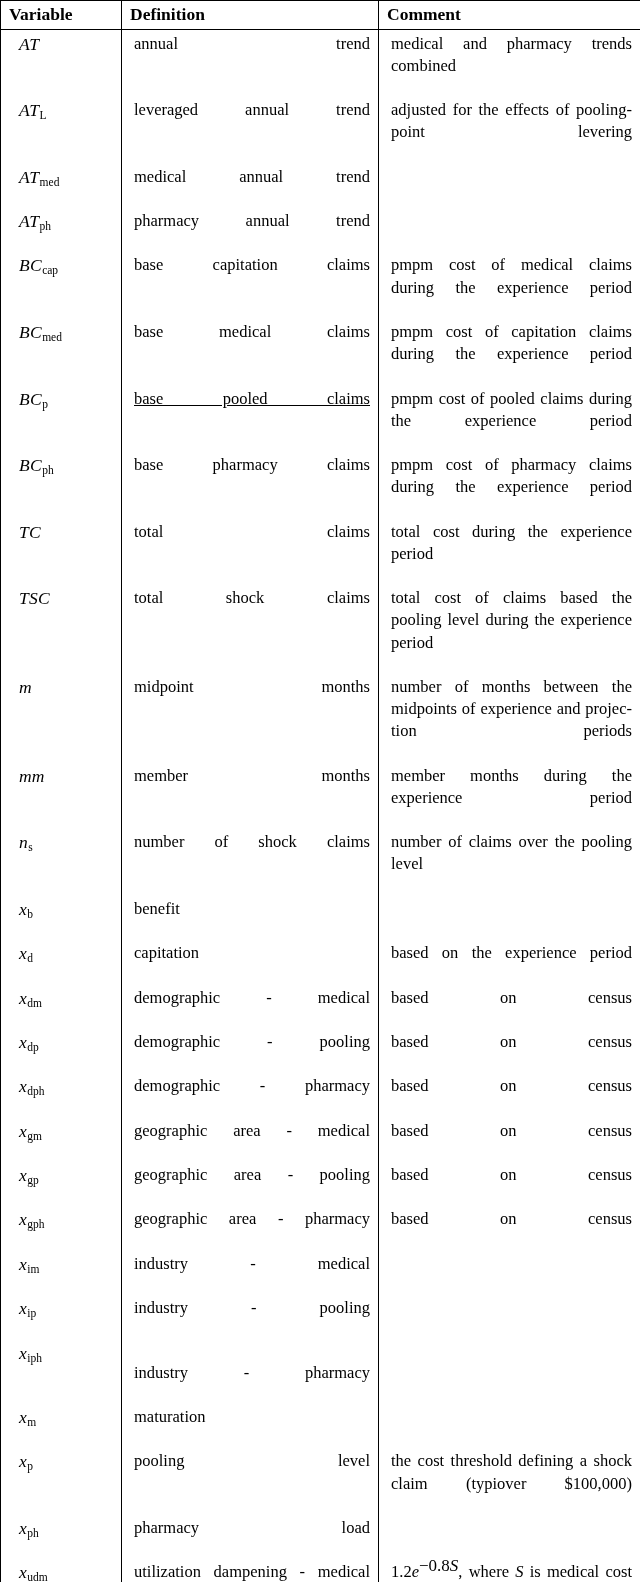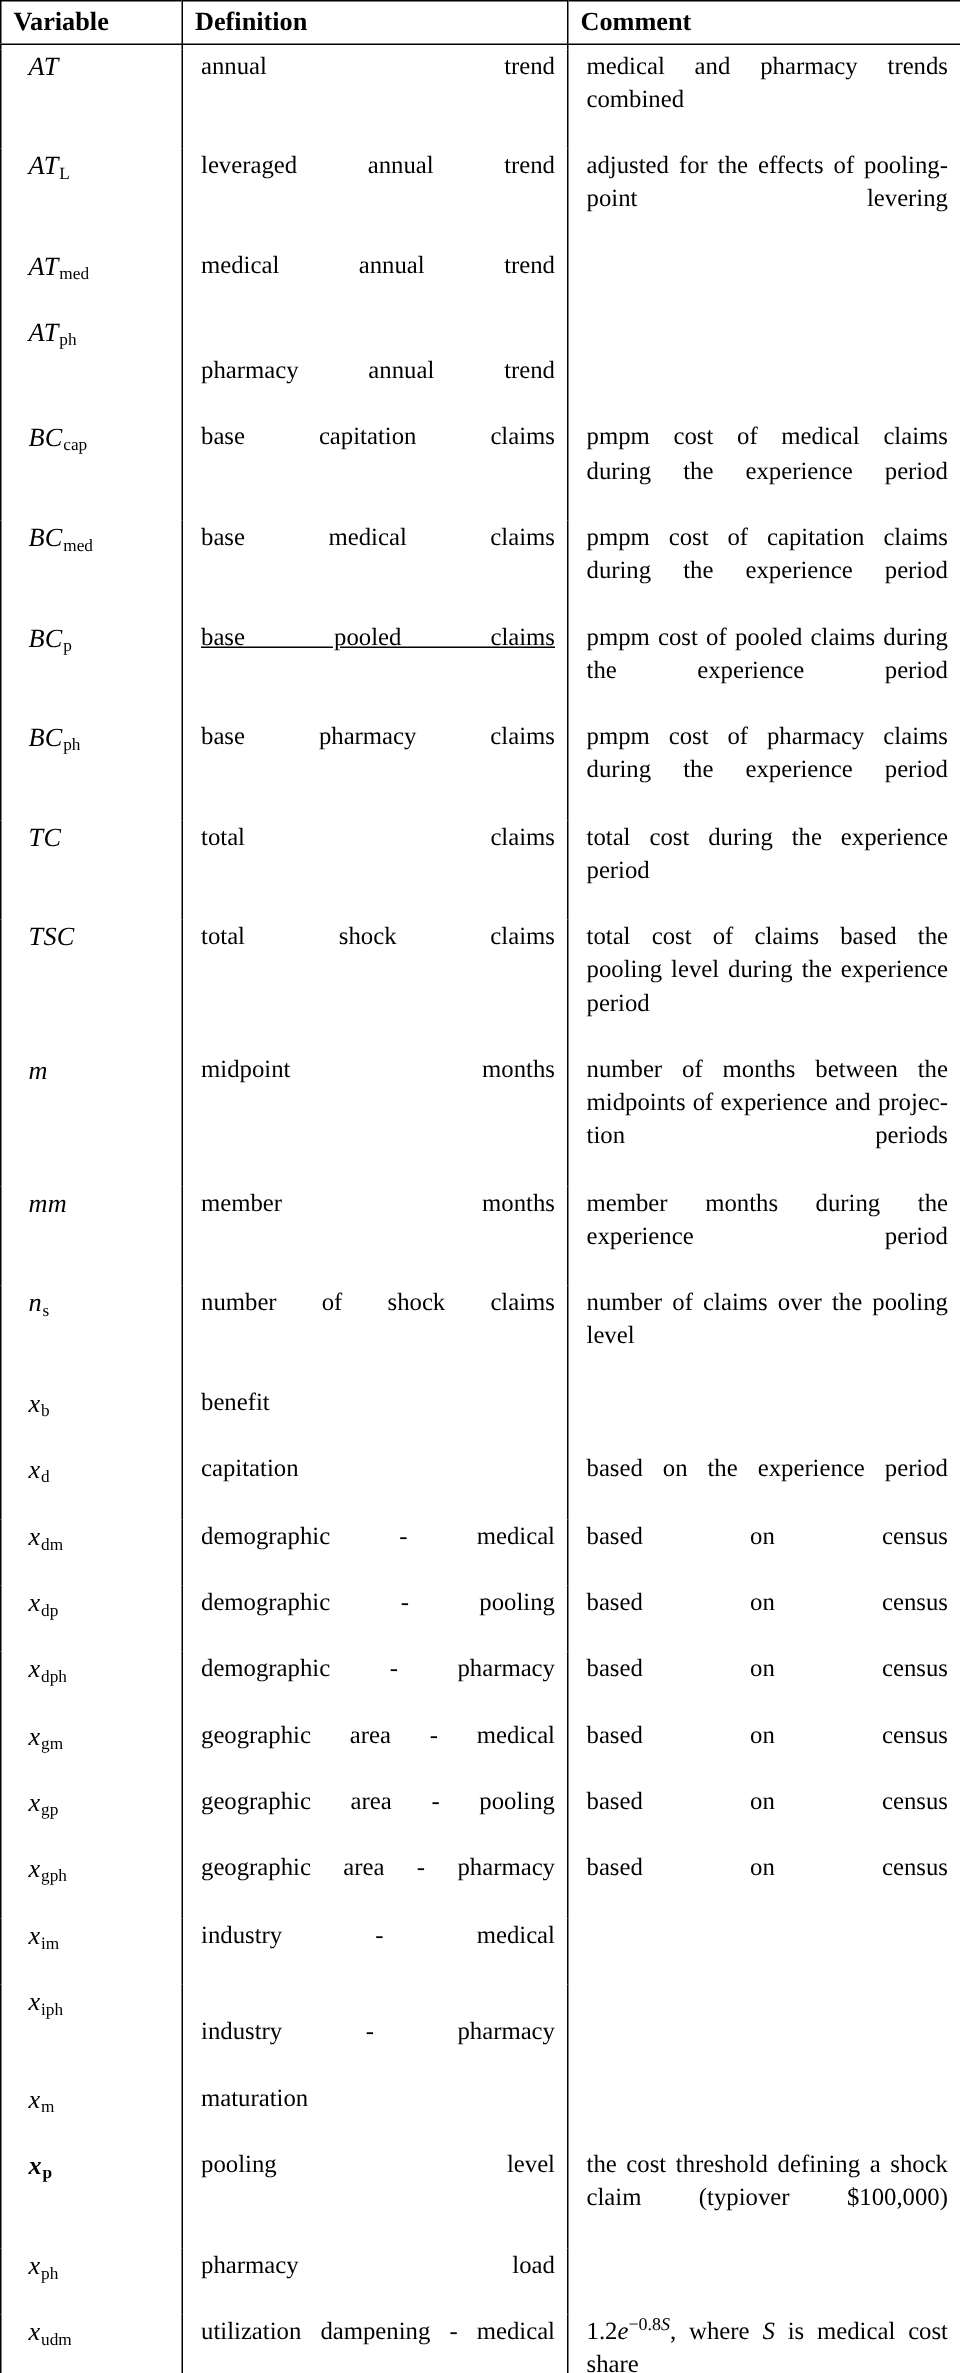--- a/index.html
+++ b/index.html
@@ -117,21 +117,21 @@
     vertical-align: baseline;
     position: relative;
     bottom: -3px;
     padding-left: 0.4px;
   }
   .mathexpr {
     font-family: "Liberation Serif", "DejaVu Serif", serif;
   }
   .mathexpr .it { font-style: italic; }
   .mathexpr sup {
-    font-size: 12px;
+    font-size: 17px;
     vertical-align: baseline;
     position: relative;
     bottom: 6px;
   }
 </style>
 </head>
 <body>
 
 <div class="table-wrap">
   <table class="vartable">
@@ -184,21 +184,21 @@
           </td>
           <td class="cell col-com">
             <div class="row-body" style="padding-top: 0px; padding-bottom: 0px;"></div>
           </td>
         </tr>
         <tr>
           <td class="cell col-var">
             <div class="row-body" style="padding-top: 0px; padding-bottom: 0px;"><span class="mathvar">AT<sub>ph</sub></span></div>
           </td>
           <td class="cell col-def">
-            <div class="row-body" style="padding-top: 0px; padding-bottom: 0px; margin-top: 26px;">pharmacy annual trend</div>
+            <div class="row-body" style="padding-top: 0px; padding-bottom: 0px;">pharmacy annual trend</div>
           </td>
           <td class="cell col-com">
             <div class="row-body" style="padding-top: 0px; padding-bottom: 0px;"></div>
           </td>
         </tr>
         <tr>
           <td class="cell col-var">
             <div class="row-body" style="padding-top: 0px; padding-bottom: 0px;"><span class="mathvar">BC<sub>cap</sub></span></div>
           </td>
           <td class="cell col-def">
@@ -390,20 +390,31 @@
           </td>
           <td class="cell col-def">
             <div class="row-body" style="padding-top: 0px; padding-bottom: 0px;">industry - medical</div>
           </td>
           <td class="cell col-com">
             <div class="row-body" style="padding-top: 0px; padding-bottom: 0px;"></div>
           </td>
         </tr>
         <tr>
           <td class="cell col-var">
+            <div class="row-body" style="padding-top: 0px; padding-bottom: 0px;"><span class="mathvar">x<sub>ip</sub></span></div>
+          </td>
+          <td class="cell col-def">
+            <div class="row-body" style="padding-top: 0px; padding-bottom: 0px;">industry - pooling</div>
+          </td>
+          <td class="cell col-com">
+            <div class="row-body" style="padding-top: 0px; padding-bottom: 0px;"></div>
+          </td>
+        </tr>
+        <tr>
+          <td class="cell col-var">
             <div class="row-body" style="padding-top: 0px; padding-bottom: 0px;"><span class="mathvar">x<sub>iph</sub></span></div>
           </td>
           <td class="cell col-def">
             <div class="row-body" style="padding-top: 0px; padding-bottom: 0px; margin-top: 20px;">industry - pharmacy</div>
           </td>
           <td class="cell col-com">
             <div class="row-body" style="padding-top: 0px; padding-bottom: 0px;"></div>
           </td>
         </tr>
         <tr>
@@ -412,21 +423,21 @@
           </td>
           <td class="cell col-def">
             <div class="row-body" style="padding-top: 0px; padding-bottom: 0px;">maturation</div>
           </td>
           <td class="cell col-com">
             <div class="row-body" style="padding-top: 0px; padding-bottom: 0px;"></div>
           </td>
         </tr>
         <tr>
           <td class="cell col-var">
-            <div class="row-body" style="padding-top: 0px; padding-bottom: 0px; font-weight: bold;"><span class="mathvar">x<sub>p</sub></span></div>
+            <div class="row-body" style="padding-top: 0px; padding-bottom: 0px;"><span class="mathvar">x<sub>p</sub></span></div>
           </td>
           <td class="cell col-def">
             <div class="row-body" style="padding-top: 0px; padding-bottom: 0px;">pooling level</div>
           </td>
           <td class="cell col-com">
             <div class="row-body" style="padding-top: 0px; padding-bottom: 0px;">the cost threshold defin­ing a shock claim (typi­over $100,000)</div>
           </td>
         </tr>
         <tr>
           <td class="cell col-var">

